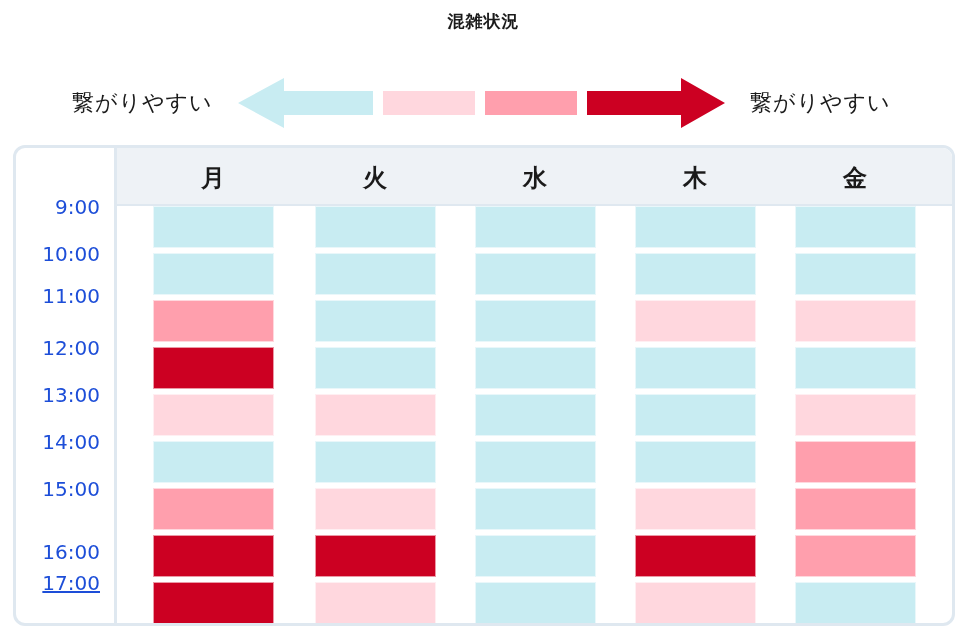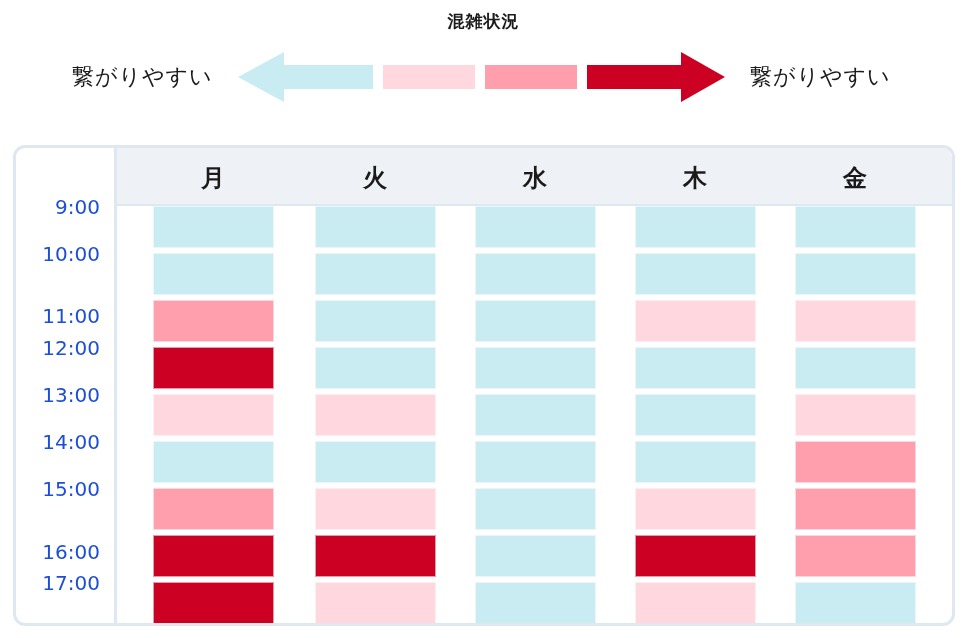--- a/index.html
+++ b/index.html
@@ -4,21 +4,21 @@
 <style>
   html, body { margin: 0; padding: 0; background: #ffffff; }
   body {
     width: 967px; height: 638px; position: relative; overflow: hidden;
     font-family: "DejaVu Sans", "Liberation Sans", sans-serif; color: #1a1a1a;
   }
   .title {
     position: absolute; left: 0; width: 967px; top: 10px; text-align: center;
     font-size: 17px; font-weight: bold; letter-spacing: 1px;
   }
-  .legend { position: absolute; top: 50px; left: 0; width: 924px; height: 54px; }
+  .legend { position: absolute; top: 76px; left: 0; width: 924px; height: 54px; }
   .legend-label {
     position: absolute; top: 12px; font-size: 22px; font-weight: 500; letter-spacing: 1px;
   }
   .legend-label.left { left: 72px; }
   .legend-label.right { left: 750px; }
   .legend svg { position: absolute; left: 238px; top: 0; }
 
   .table {
     position: absolute; left: 13px; top: 145px; width: 942px; height: 481px;
     border: 3px solid #dfe8f0; border-radius: 12px; box-sizing: border-box;
@@ -58,27 +58,27 @@
     <rect x="247" y="15" width="92" height="24" fill="#ff9fad"></rect>
     <polygon points="349,15 443,15 443,2 487,27 443,52 443,39 349,39" fill="#cc0022"></polygon>
   </svg>
   <span class="legend-label right">繋がりやすい</span>
 </div>
 
 <div class="table">
   <div class="time-col" id="timeCol">
       <div class="time-label" style="top: 47px;">9:00</div>
       <div class="time-label" style="top: 94px;">10:00</div>
-      <div class="time-label" style="top: 156px;">11:00</div>
+      <div class="time-label" style="top: 136px;">11:00</div>
       <div class="time-label" style="top: 188px;">12:00</div>
       <div class="time-label" style="top: 235px;">13:00</div>
       <div class="time-label" style="top: 282px;">14:00</div>
       <div class="time-label" style="top: 329px; margin-left: 40px;">15:00</div>
       <div class="time-label" style="top: 392px; text-align: right;">16:00</div>
-      <div class="time-label" style="top: 423px;">17:00</div>
+      <div class="time-label" style="top: 423px; text-decoration: underline;">17:00</div>
     </div>
   <div class="header" id="header">
       <div class="day-head" style="left: 36px;">月</div>
       <div class="day-head" style="left: 198px;">火</div>
       <div class="day-head" style="left: 358px;">水</div>
       <div class="day-head" style="left: 518px;">木</div>
       <div class="day-head" style="left: 678px;">金</div>
     </div>
   <div id="cells">
       <div class="cell" style="left: 137px; top: 58px; background: rgb(200, 236, 242);"></div>

